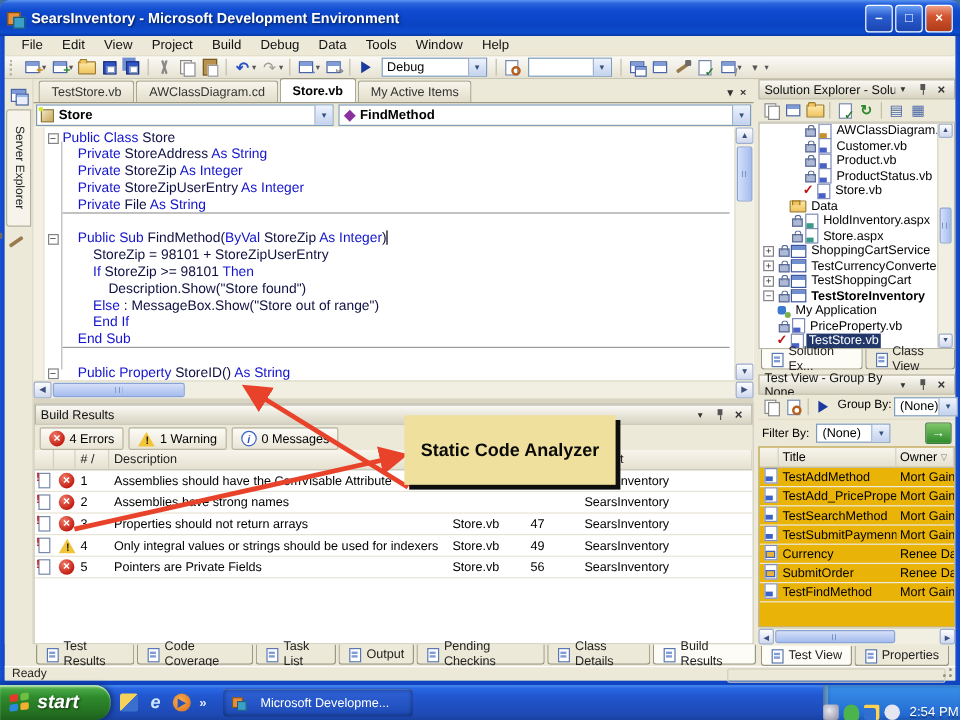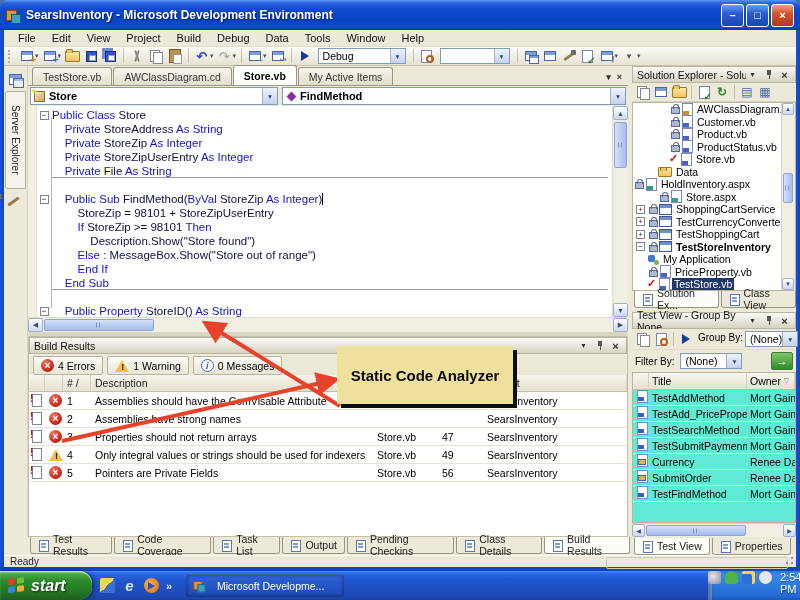--- a/index.html
+++ b/index.html
@@ -212,21 +212,21 @@
   
   .tv-title{position:absolute;left:632px;top:312px;width:164px;height:17px}
   .tv-tools{position:absolute;left:632px;top:329px;width:164px;height:21px;background:#ece9d8;display:flex;align-items:center;
     padding:0 2px;box-sizing:border-box;border-bottom:1px solid #e0dcc8;font-size:10px}
   .tv-tools .lbl{margin:0 2px 4px 3px;white-space:nowrap}
   .tv-tools .tbcombo{flex:1;margin:0}
   .tv-filter{position:absolute;left:632px;top:350px;width:164px;height:22px;background:#ece9d8;display:flex;align-items:center;
     padding:0 3px;box-sizing:border-box;font-size:10px;gap:3px}
   .go-btn{margin-left:auto;width:20px;height:16px;border:1px solid #3a7a3a;border-radius:2px;
     background:linear-gradient(#7fc86a,#2e8a2c);color:#fff;font-weight:bold;display:flex;align-items:center;justify-content:center;font-size:11px}
-  .tv-grid{position:absolute;left:632px;top:372px;width:164px;height:151px;background:#5eead4;border:1px solid #b8b4a2;box-sizing:border-box;overflow:hidden}
+  .tv-grid{position:absolute;left:632px;top:372px;width:164px;height:151px;background:#eab308;border:1px solid #b8b4a2;box-sizing:border-box;overflow:hidden}
   .tvhead{display:flex;height:16px;background:linear-gradient(#f7f5ec,#e5e1d0);border-bottom:1px solid #c2beab;font-size:10.5px}
   .tvhead .c{border-right:1px solid #d4d0bf;display:flex;align-items:center;padding:0 3px;box-sizing:border-box}
   .tvrow{display:flex;height:15px;border-bottom:1px solid #eceade;font-size:10.5px;align-items:center}
   .tvrow .c{padding:0 3px;box-sizing:border-box;overflow:hidden;white-space:nowrap}
   .tvi{width:16px;flex:none}
   .tvt{width:98px;flex:none}
   .tvo{flex:1}
   .tv-hscroll{position:absolute;left:632px;top:523px;width:164px;height:14px;background:#f1efe2;border-top:1px solid #d8d4c2;box-sizing:border-box}
   .tv-tabs{position:absolute;left:632px;top:538px;width:164px;height:17px;background:#ece9d8;display:flex;gap:2px;padding-left:2px;box-sizing:border-box}
   
@@ -244,23 +244,23 @@
   .quicklaunch{position:absolute;left:100px;top:0;height:29px;display:flex;align-items:center;gap:7px}
   .ql{width:15px;height:15px;border-radius:2px;position:relative;flex:none}
   .ql-mail{background:linear-gradient(135deg,#f5d35a 50%,#3a6fd0 50%)}
   .ql-ie{background:transparent;color:#cfe6ff;font-weight:bold;font-style:italic;font-size:15px;line-height:15px;text-align:center}
   .ql-media{background:radial-gradient(circle at 40% 40%,#f8b050,#d86a18);border-radius:50%}
   .ql-media::after{content:"";position:absolute;left:4px;top:4px;border-left:7px solid #2a52b8;border-top:4px solid transparent;border-bottom:4px solid transparent}
   .chev{color:#dce8fc;font-size:11px;font-weight:bold}
   .taskbtn{position:absolute;left:186px;top:3px;width:158px;height:23px;border-radius:3px;
     background:linear-gradient(#2f63d8,#1d49b4);box-shadow:inset 0 0 4px rgba(0,0,0,.55),inset 0 1px #5a86e8;
     color:#fff;font-size:10.5px;display:flex;align-items:center;gap:5px;padding:0 6px;box-sizing:border-box;white-space:nowrap;overflow:hidden}
-  .tray{position:absolute;right:0;top:0;height:29px;width:92px;background:linear-gradient(#3a92ea,#1f63cf);
+  .tray{position:absolute;right:0;top:0;height:29px;width:114px;background:linear-gradient(#3a92ea,#1f63cf);
     box-shadow:inset 3px 0 4px rgba(0,0,0,.35),inset 4px 0 1px rgba(190,225,255,.5);
-    display:flex;align-items:flex-start;gap:4px;box-sizing:border-box}
+    display:flex;align-items:flex-end;gap:4px;box-sizing:border-box}
   .tr{width:13px;height:13px;border-radius:2px;flex:none}
   .tr-1{background:radial-gradient(circle at 40% 40%,#e8e8f0,#8a8aa0)}
   .tr-2{background:#4db34d;border-radius:50% 50% 3px 3px}
   .tr-3{background:#2f6fd0;box-shadow:inset -3px 3px 0 #ffd34d}
   .tr-4{background:#e6e6f2;border-radius:50%}
   .traytime{color:#fff;font-size:11px;margin-left:4px;text-shadow:0 1px 1px rgba(0,0,0,.4)}
 </style>
 </head>
 <body>
 
@@ -768,21 +768,21 @@
         <span class="tico ic-filevb"></span>
       </span>
       <span class="tlabel">Store.vb</span>
     </div>
     <div class="trow" style="padding-left: 25px;">
       <span class="ticons">
         <span class="tico ic-folders"></span>
       </span>
       <span class="tlabel">Data</span>
     </div>
-    <div class="trow" style="">
+    <div class="trow" style="padding-left: 25px;">
       <span class="ticons">
         <span class="tico ic-lock"></span>
         <span class="tico ic-fileaspx"></span>
       </span>
       <span class="tlabel">HoldInventory.aspx</span>
     </div>
     <div class="trow" style="padding-left: 25px;">
       <span class="ticons">
         <span class="tico ic-lock"></span>
         <span class="tico ic-fileaspx"></span>

